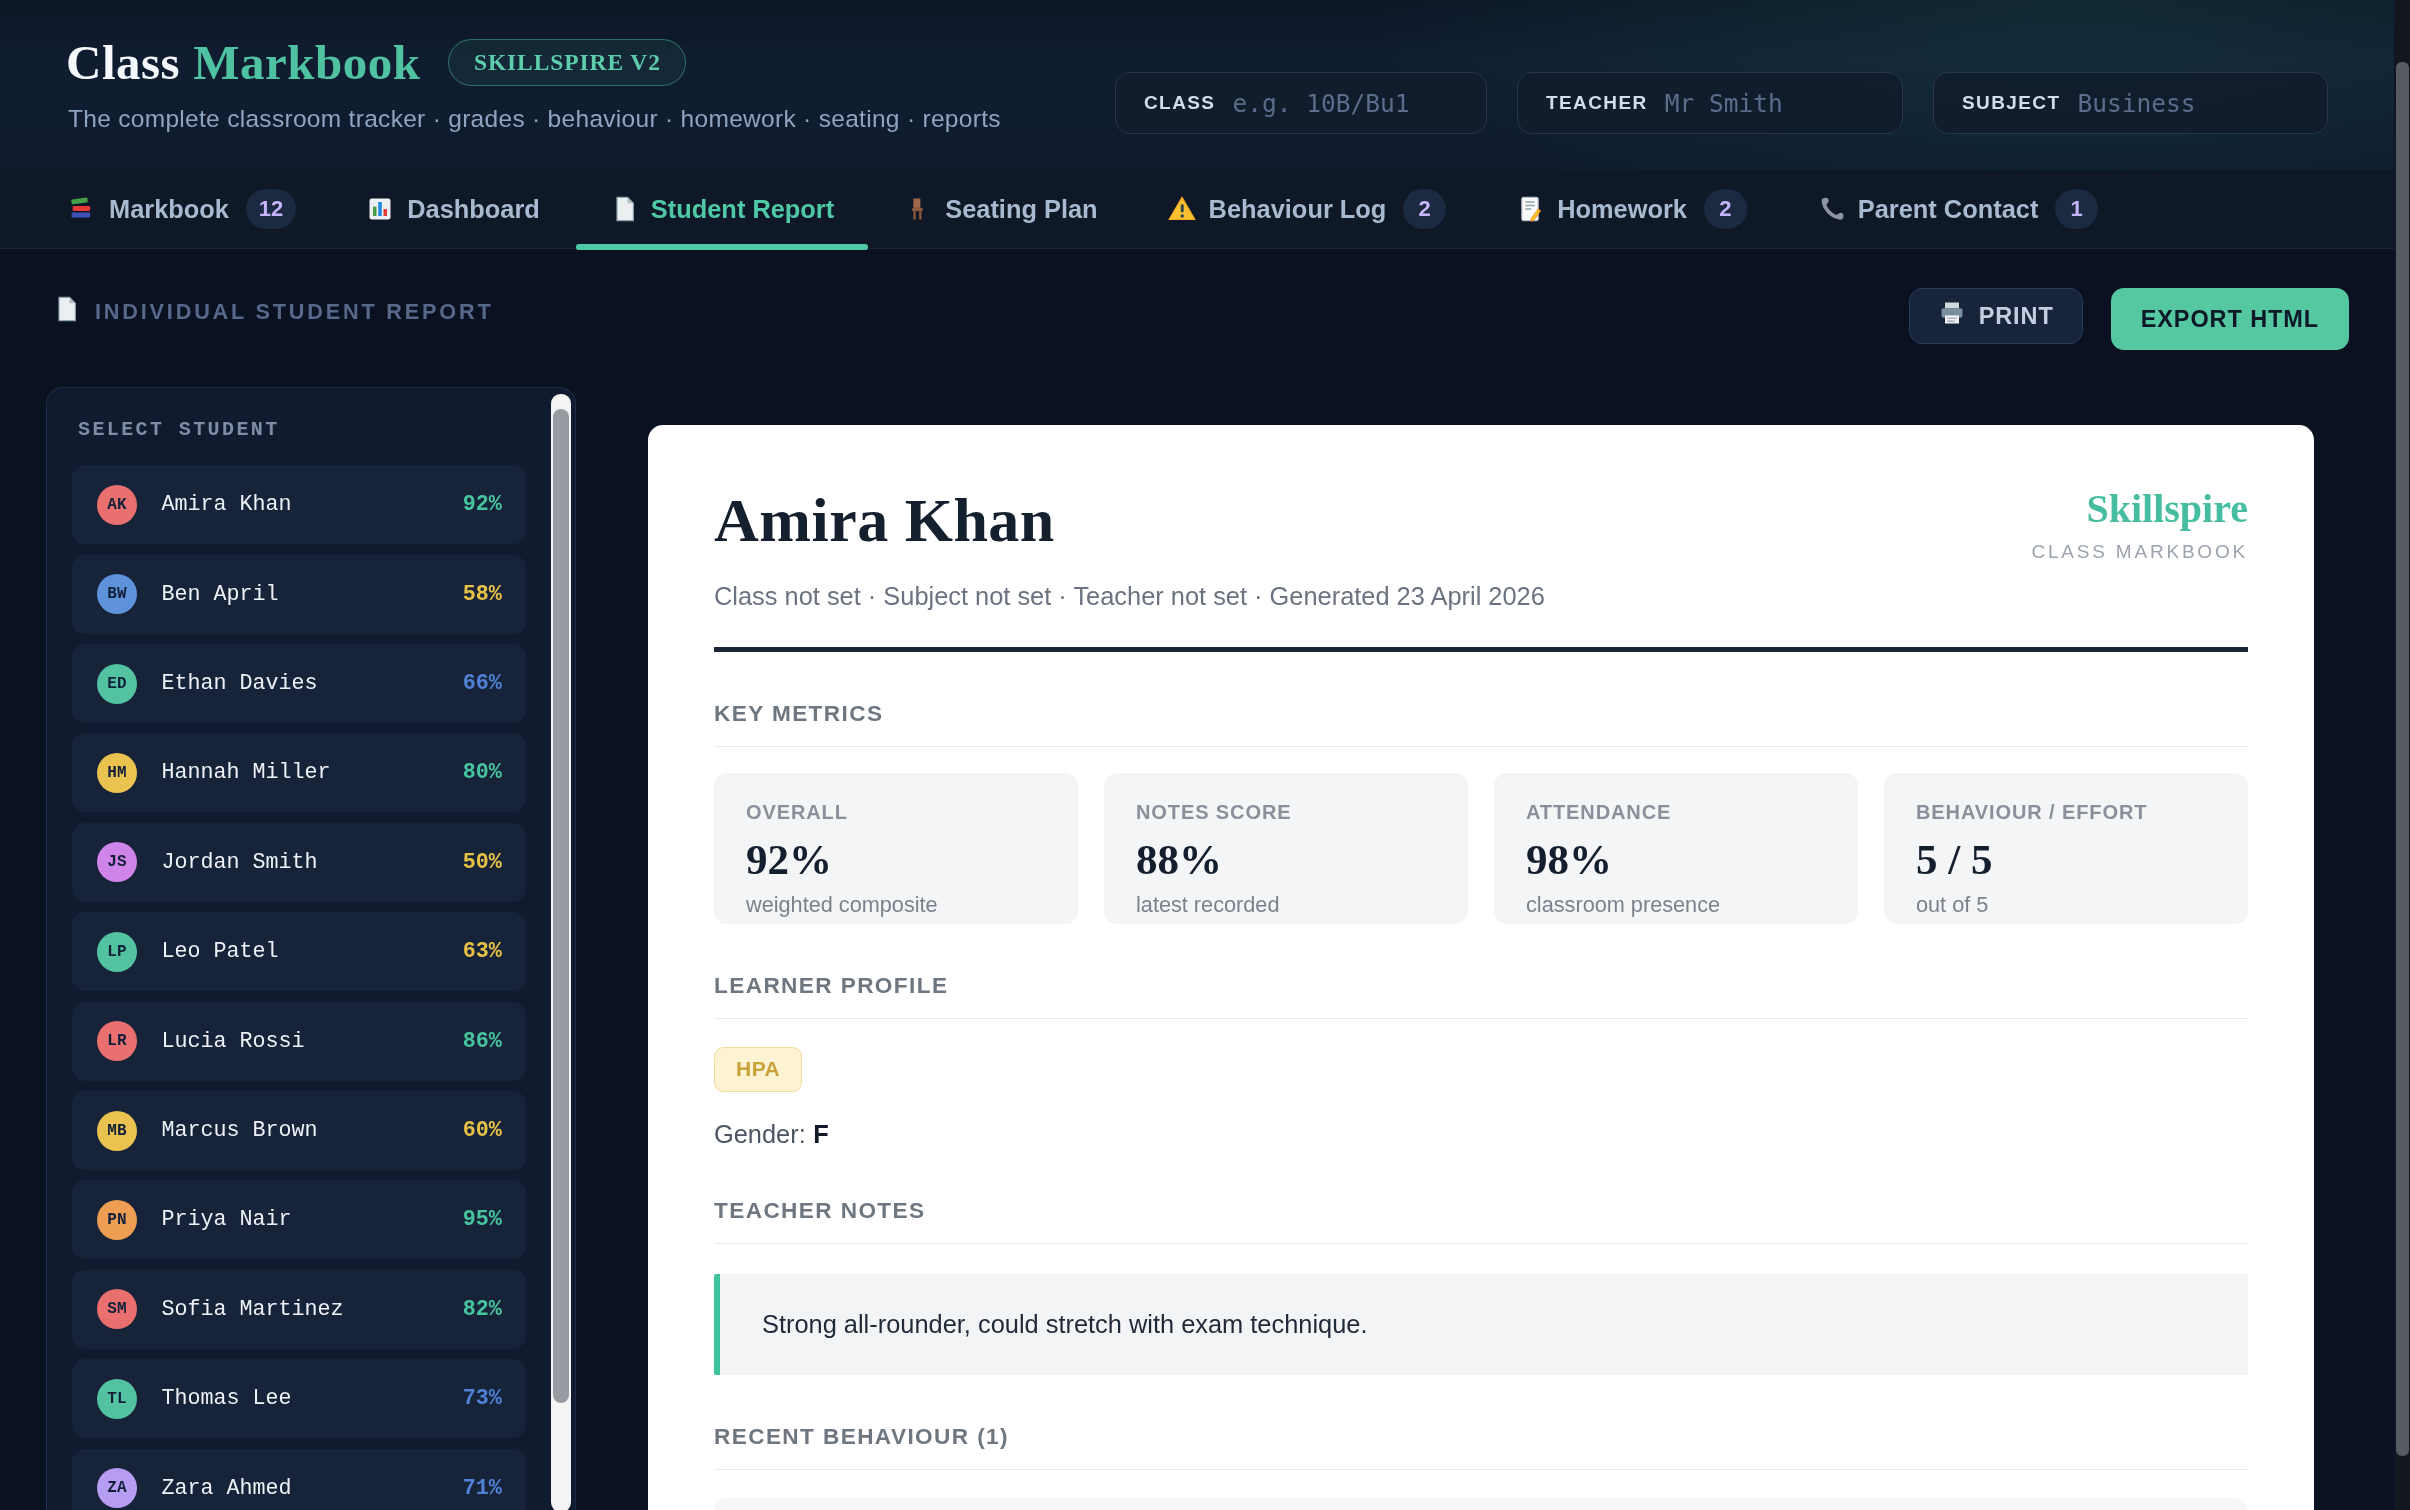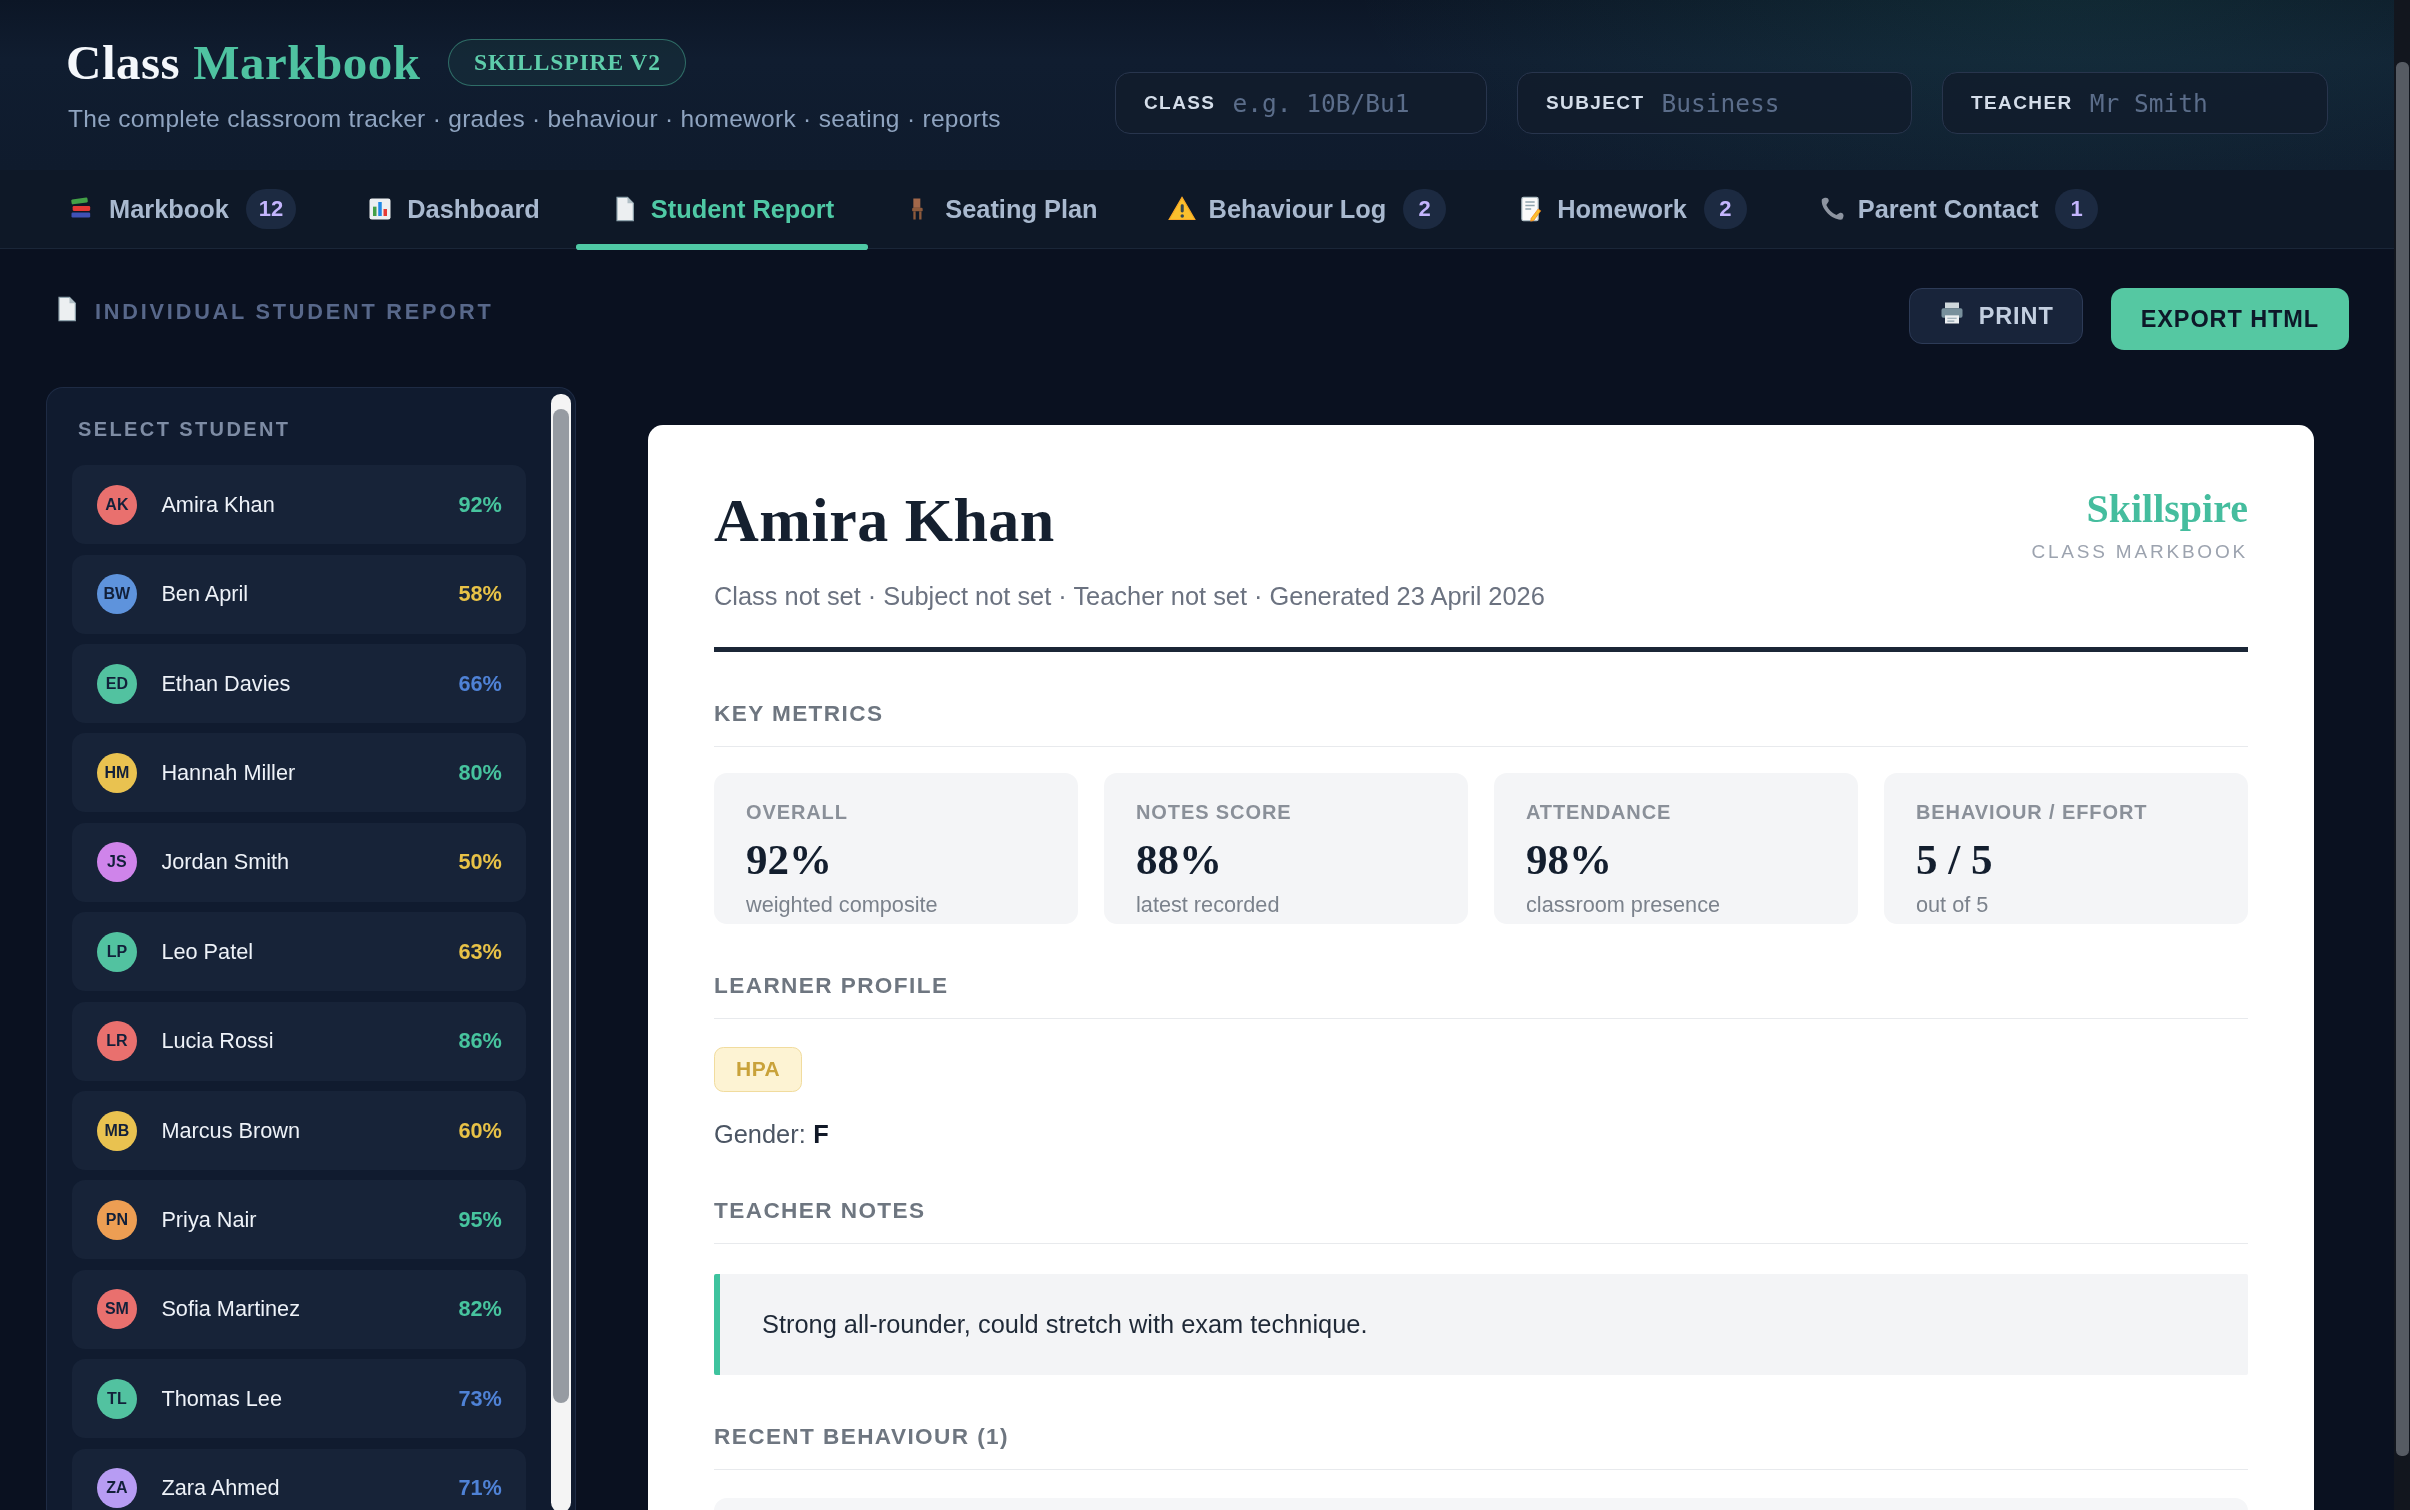--- a/index.html
+++ b/index.html
@@ -82,21 +82,21 @@
   .btn-export {
     height:62px; padding:0 30px; border:none; border-radius:13px;
     background:#55c8a2; color:#0d1828; font-size:23.5px; font-weight:bold; letter-spacing:0.9px;
     display:flex; align-items:center; cursor:pointer; font-family:"Liberation Sans",sans-serif;
   }
 
   
   .sidebar {
     position:absolute; left:46px; top:387px; width:530px; height:1123px;
     background:#101b2f; border:1.9px solid #1e2b44; border-bottom:none;
-    border-radius:17px 17px 0 0; padding:26px 0 0 25.4px; overflow:hidden;
+    border-radius:17px 17px 0 0; padding:26px 0 0 25.4px; overflow:hidden;font-family:Liberation Mono, monospace;
   }
   .sidebar h2 {
     font-size:20px; font-weight:bold; letter-spacing:2.4px; color:#7e8ca4; margin:3.8px 0 24.5px 5.6px;
   }
   .students { width:454px; }
   .student-row {
     height:79px; border-radius:13px; background:#172338;
     display:flex; align-items:center; padding:0 24.5px; margin-bottom:10.4px; cursor:pointer;
   }
   .avatar {
@@ -172,27 +172,27 @@
       </div>
       <div class="ver-badge">SKILLSPIRE V2</div>
     </div>
     <div class="tagline">The complete classroom tracker · grades · behaviour · homework · seating · reports</div>
 
     <div class="head-inputs">
       <div class="pill-input pi-class">
         <span class="lbl">CLASS</span>
         <input type="text" placeholder="e.g. 10B/Bu1" style="">
       </div>
+      <div class="pill-input pi-teacher">
+        <span class="lbl">TEACHER</span>
+        <input type="text" placeholder="Mr Smith" style="">
+      </div>
       <div class="pill-input pi-subject">
         <span class="lbl">SUBJECT</span>
         <input type="text" placeholder="Business" style="">
-      </div>
-      <div class="pill-input pi-teacher">
-        <span class="lbl">TEACHER</span>
-        <input type="text" placeholder="Mr Smith" style="">
       </div>
     </div>
   </div>
 
   <div class="nav" id="tabs">
       <div class="tab">
         <span class="tab-ico">
           <svg viewBox="0 0 24 24">
             <g transform="rotate(-8 10 6)">
               <rect x="3" y="3" width="14" height="4.2" rx="1" fill="#43a047"></rect>

